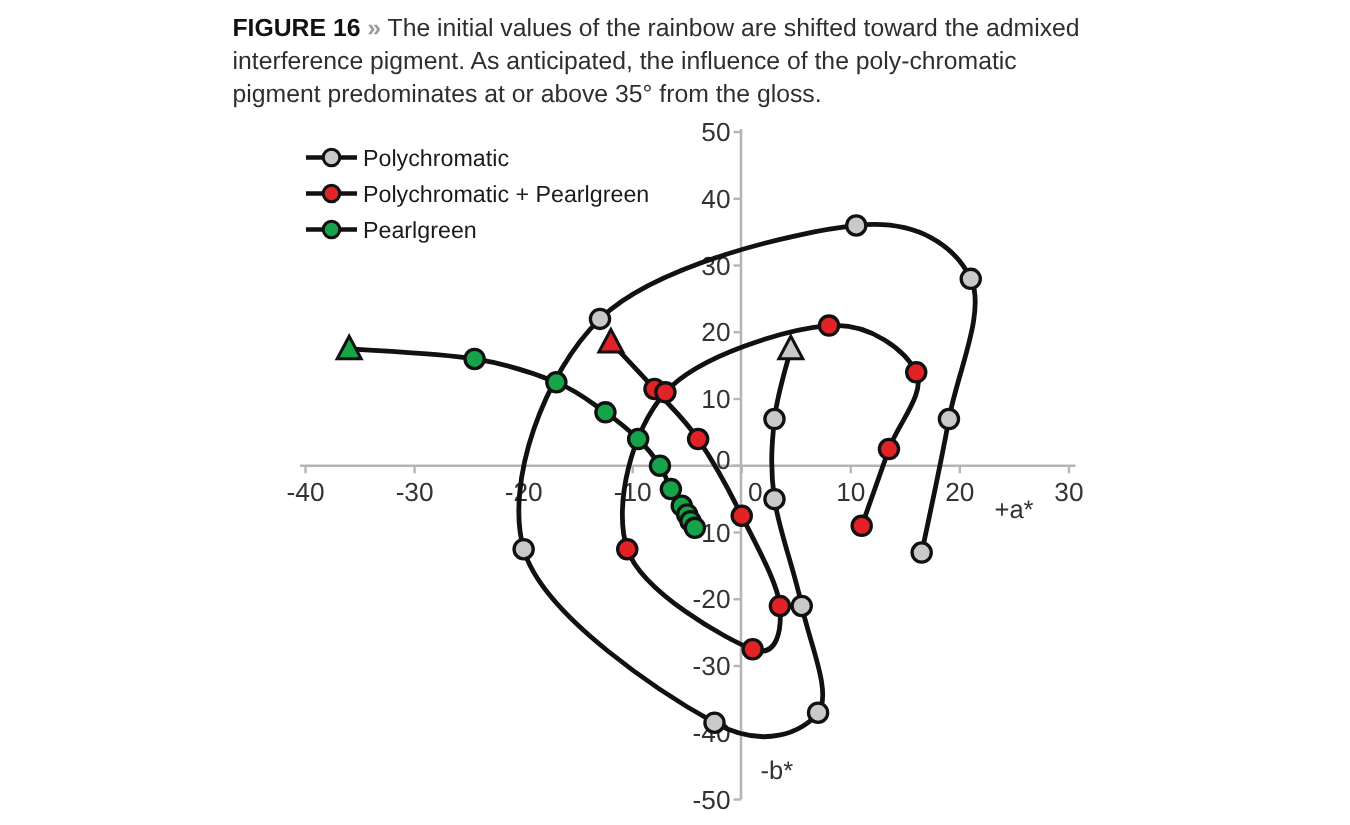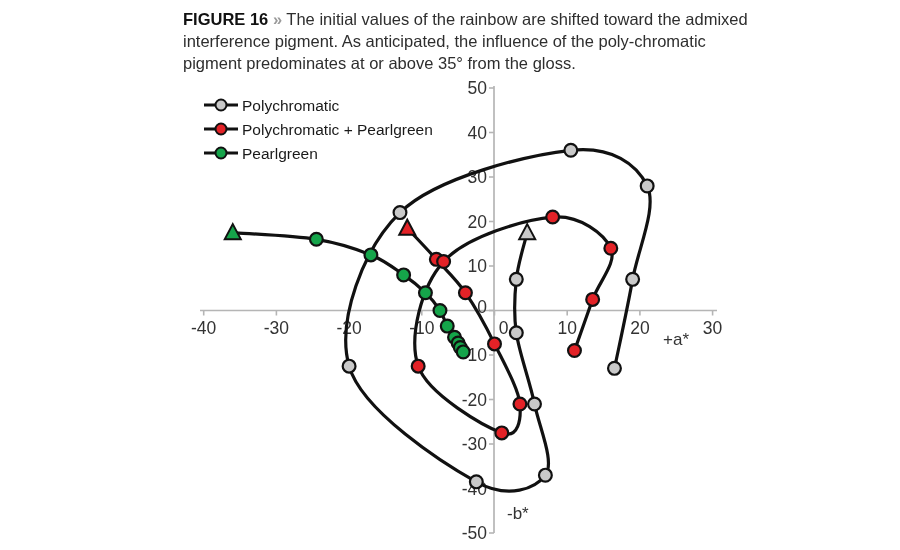--- a/index.html
+++ b/index.html
@@ -1,19 +1,19 @@
 <!DOCTYPE html>
 <html><head>
 <meta charset="utf-8">
 <style>
   html,body{margin:0;padding:0;background:#ffffff;}
   .stage{position:relative;width:900px;height:550px;background:#ffffff;overflow:hidden;
          font-family:"Liberation Sans",sans-serif;}
   .caption{position:absolute;left:155px;top:8px;width:578px;
-           font-size:16.5px;line-height:22px;color:#2e2e2e;margin-left:28px;}
+           font-size:16.5px;line-height:22px;color:#2e2e2e;}
   .caption .fig-label{font-weight:700;color:#111111;}
   .caption .sep{color:#9a9a9a;font-weight:700;}
   svg{position:absolute;left:0;top:0;}
   text{font-family:"Liberation Sans",sans-serif;}
 </style>
 </head>
 <body>
 
 <div class="stage">
   <div class="caption">

